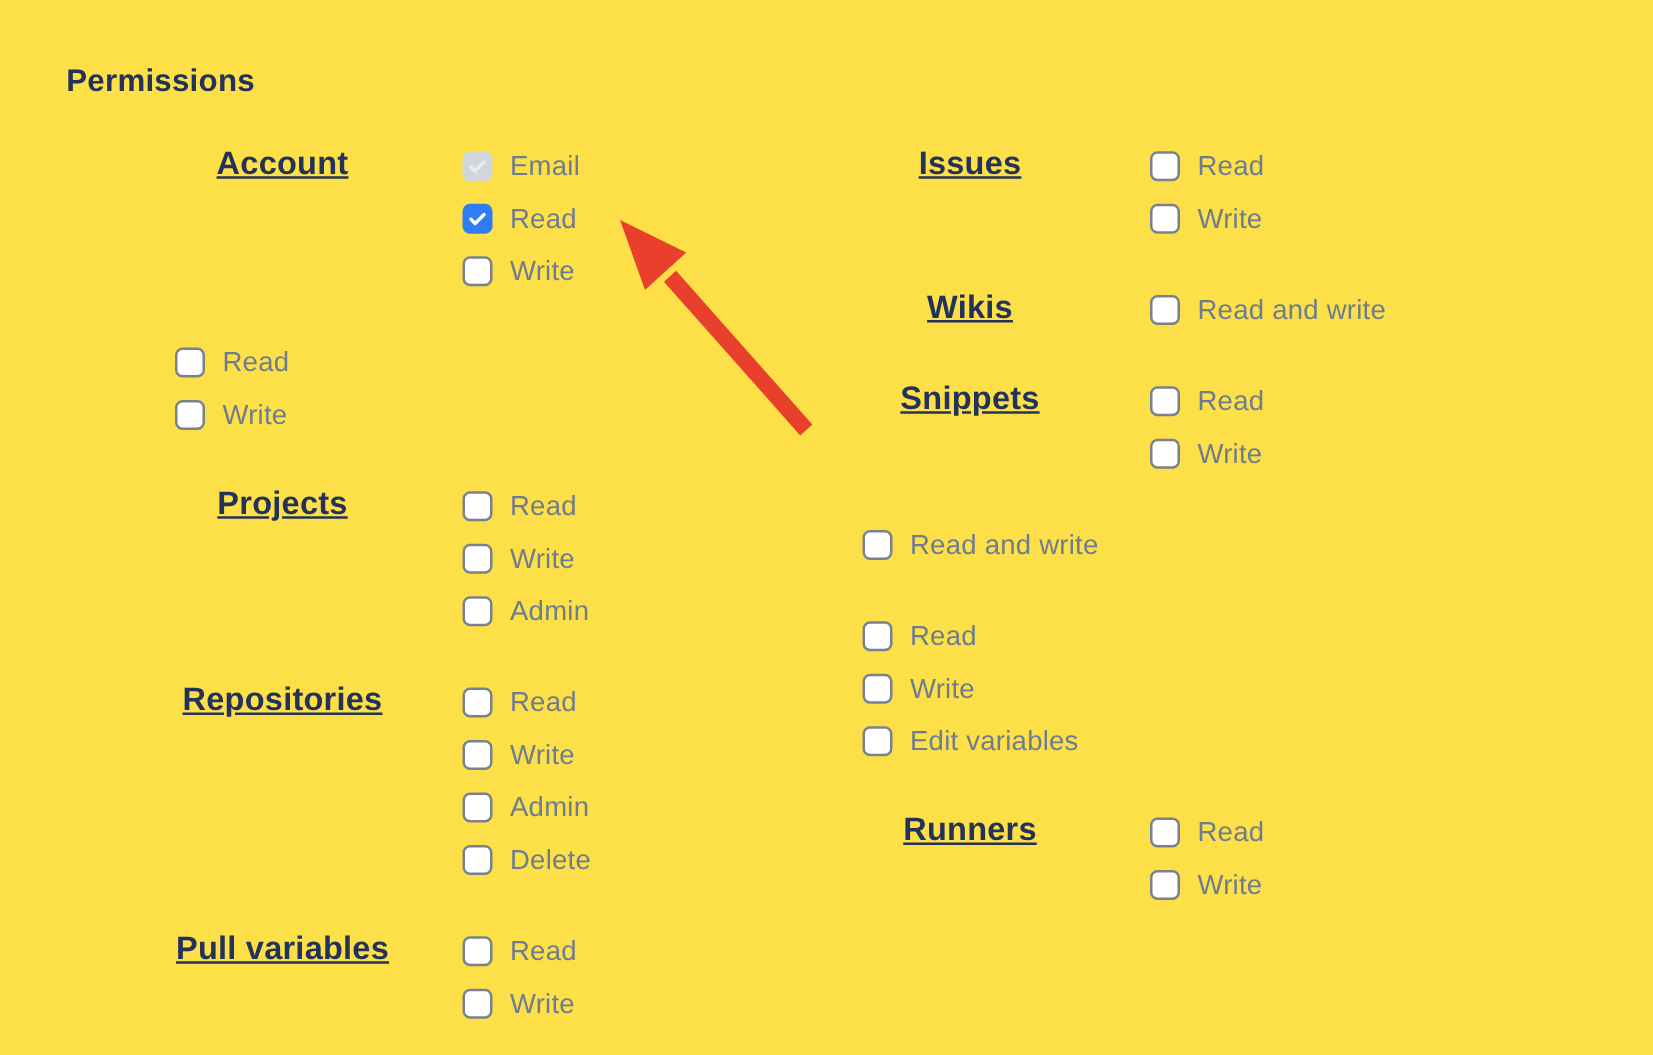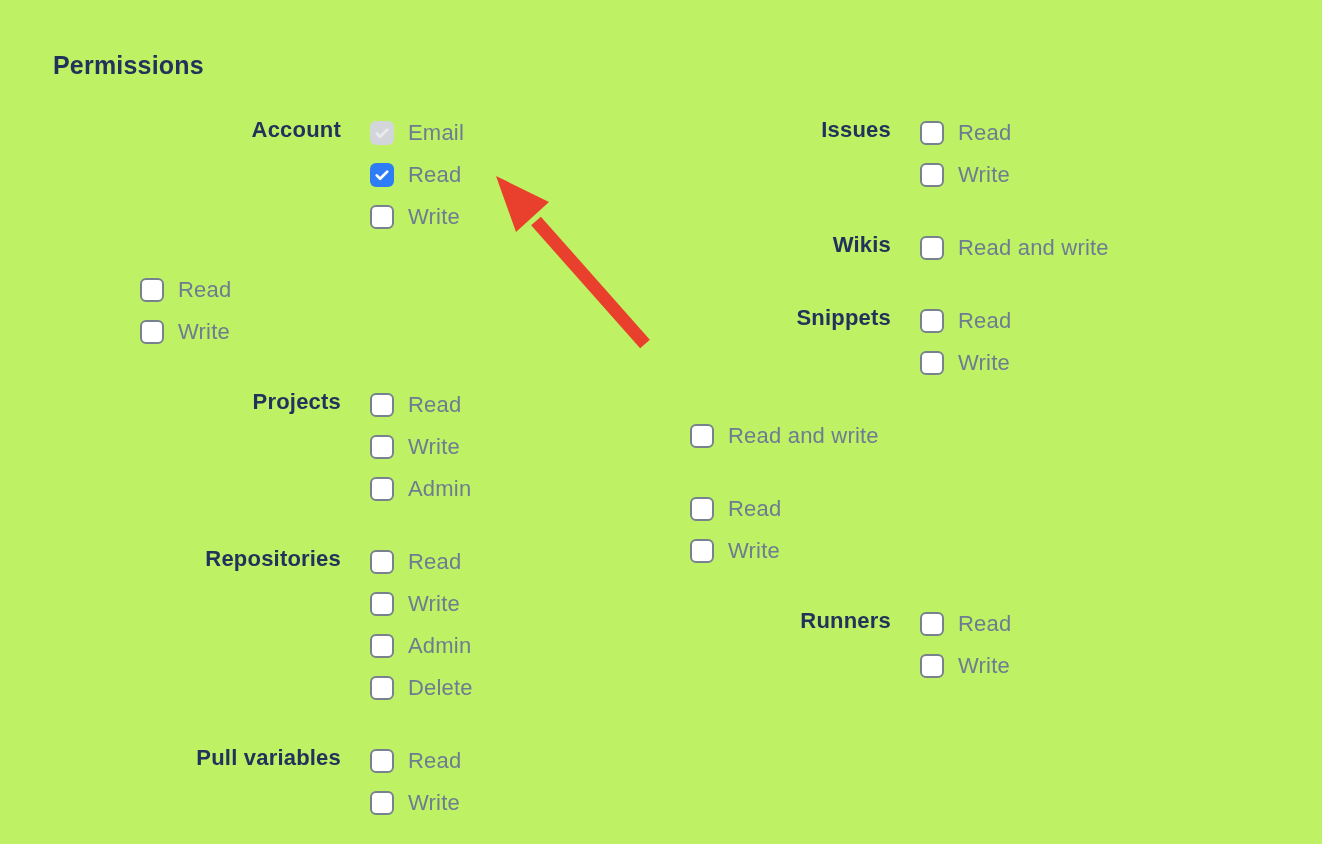--- a/index.html
+++ b/index.html
@@ -6,34 +6,34 @@
     --heading-color:#23325a;
     --option-color:#6e7c91;
     --cb-border:#78828f;
     --cb-checked:#2e7cf6;
     --cb-disabled-bg:#d2d6db;
     --cb-disabled-check:#e9ebee;
     --arrow-color:#e8402c;
   }
   html,body{margin:0;padding:0;background:#fff;}
   body{font-family:"Liberation Sans","DejaVu Sans",sans-serif;}
-  .page{position:relative;width:1322px;height:844px;background:#bef264;overflow:hidden;}
+  .page{position:relative;width:1322px;height:844px;background:#fde047;overflow:hidden;}
   .page-title{
     position:absolute;left:53px;top:50px;margin:0;
     font-size:25px;line-height:30px;font-weight:700;color:var(--heading-color);
     letter-spacing:0.2px;
   }
   .perm-column{position:absolute;top:112px;}
   .perm-column.left{left:111px;}
   .perm-column.right{left:661px;}
   .perm-group{display:flex;align-items:flex-start;margin-bottom:31px;}
   .group-label{
-    width:230px;flex:0 0 230px;text-align:right;
-    font-size:22px;font-weight:700;line-height:32px;padding-top:2px;
-    color:var(--heading-color);letter-spacing:0.2px;
+    width:230px;flex:0 0 230px;text-align:center;
+    font-size:26px;font-weight:700;line-height:32px;padding-top:2px;
+    color:var(--heading-color);letter-spacing:0.2px;text-decoration:underline;
   }
   .options{display:flex;flex-direction:column;margin-left:29px;}
   .option-row{display:flex;align-items:center;height:42px;cursor:pointer;}
   .checkbox{
     width:24px;height:24px;flex:0 0 24px;border-radius:6px;box-sizing:border-box;
     display:flex;align-items:center;justify-content:center;
   }
   .checkbox.unchecked{background:#ffffff;border:2px solid var(--cb-border);}
   .checkbox.checked{background:var(--cb-checked);}
   .checkbox.disabled_checked{background:var(--cb-disabled-bg);cursor:default;}
@@ -192,20 +192,24 @@
       <div class="perm-group">
         <div class="options">
           <label class="option-row">
             <span class="checkbox unchecked"></span>
             <span class="option-label">Read</span>
           </label>
           <label class="option-row">
             <span class="checkbox unchecked"></span>
             <span class="option-label">Write</span>
           </label>
+          <label class="option-row">
+            <span class="checkbox unchecked"></span>
+            <span class="option-label">Edit variables</span>
+          </label>
         </div>
       </div>
       <div class="perm-group">
         <div class="group-label">Runners</div>
         <div class="options">
           <label class="option-row">
             <span class="checkbox unchecked"></span>
             <span class="option-label">Read</span>
           </label>
           <label class="option-row">

